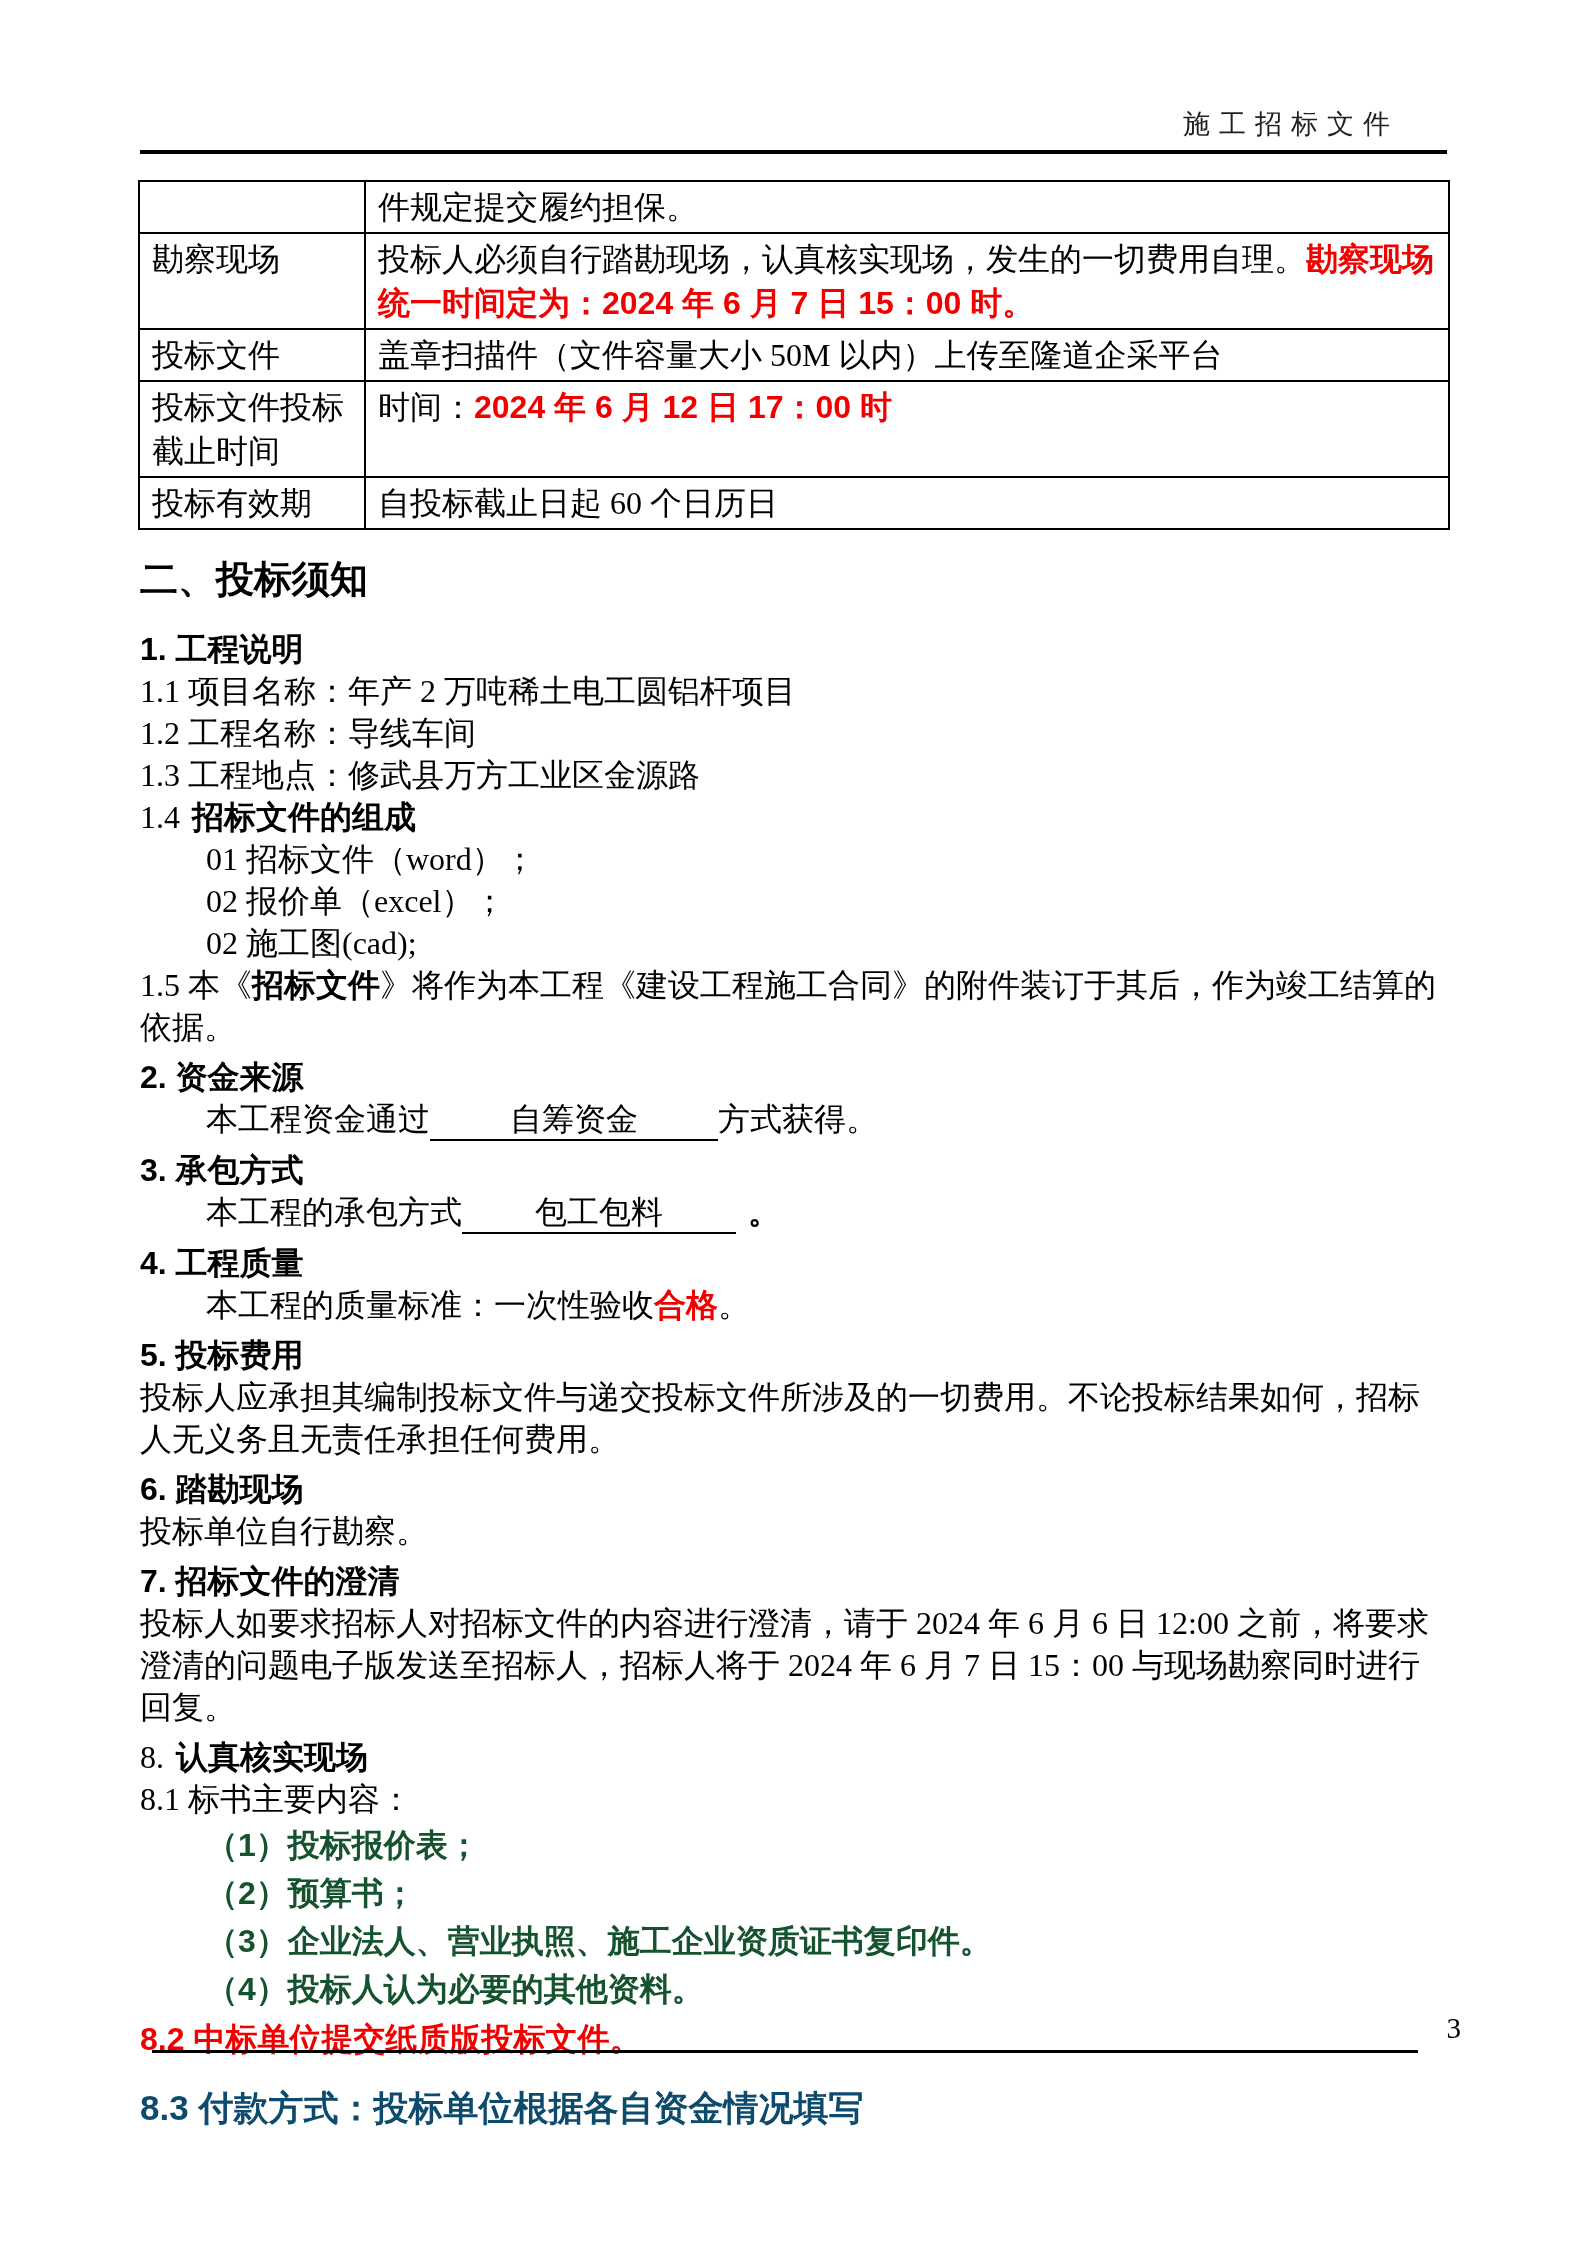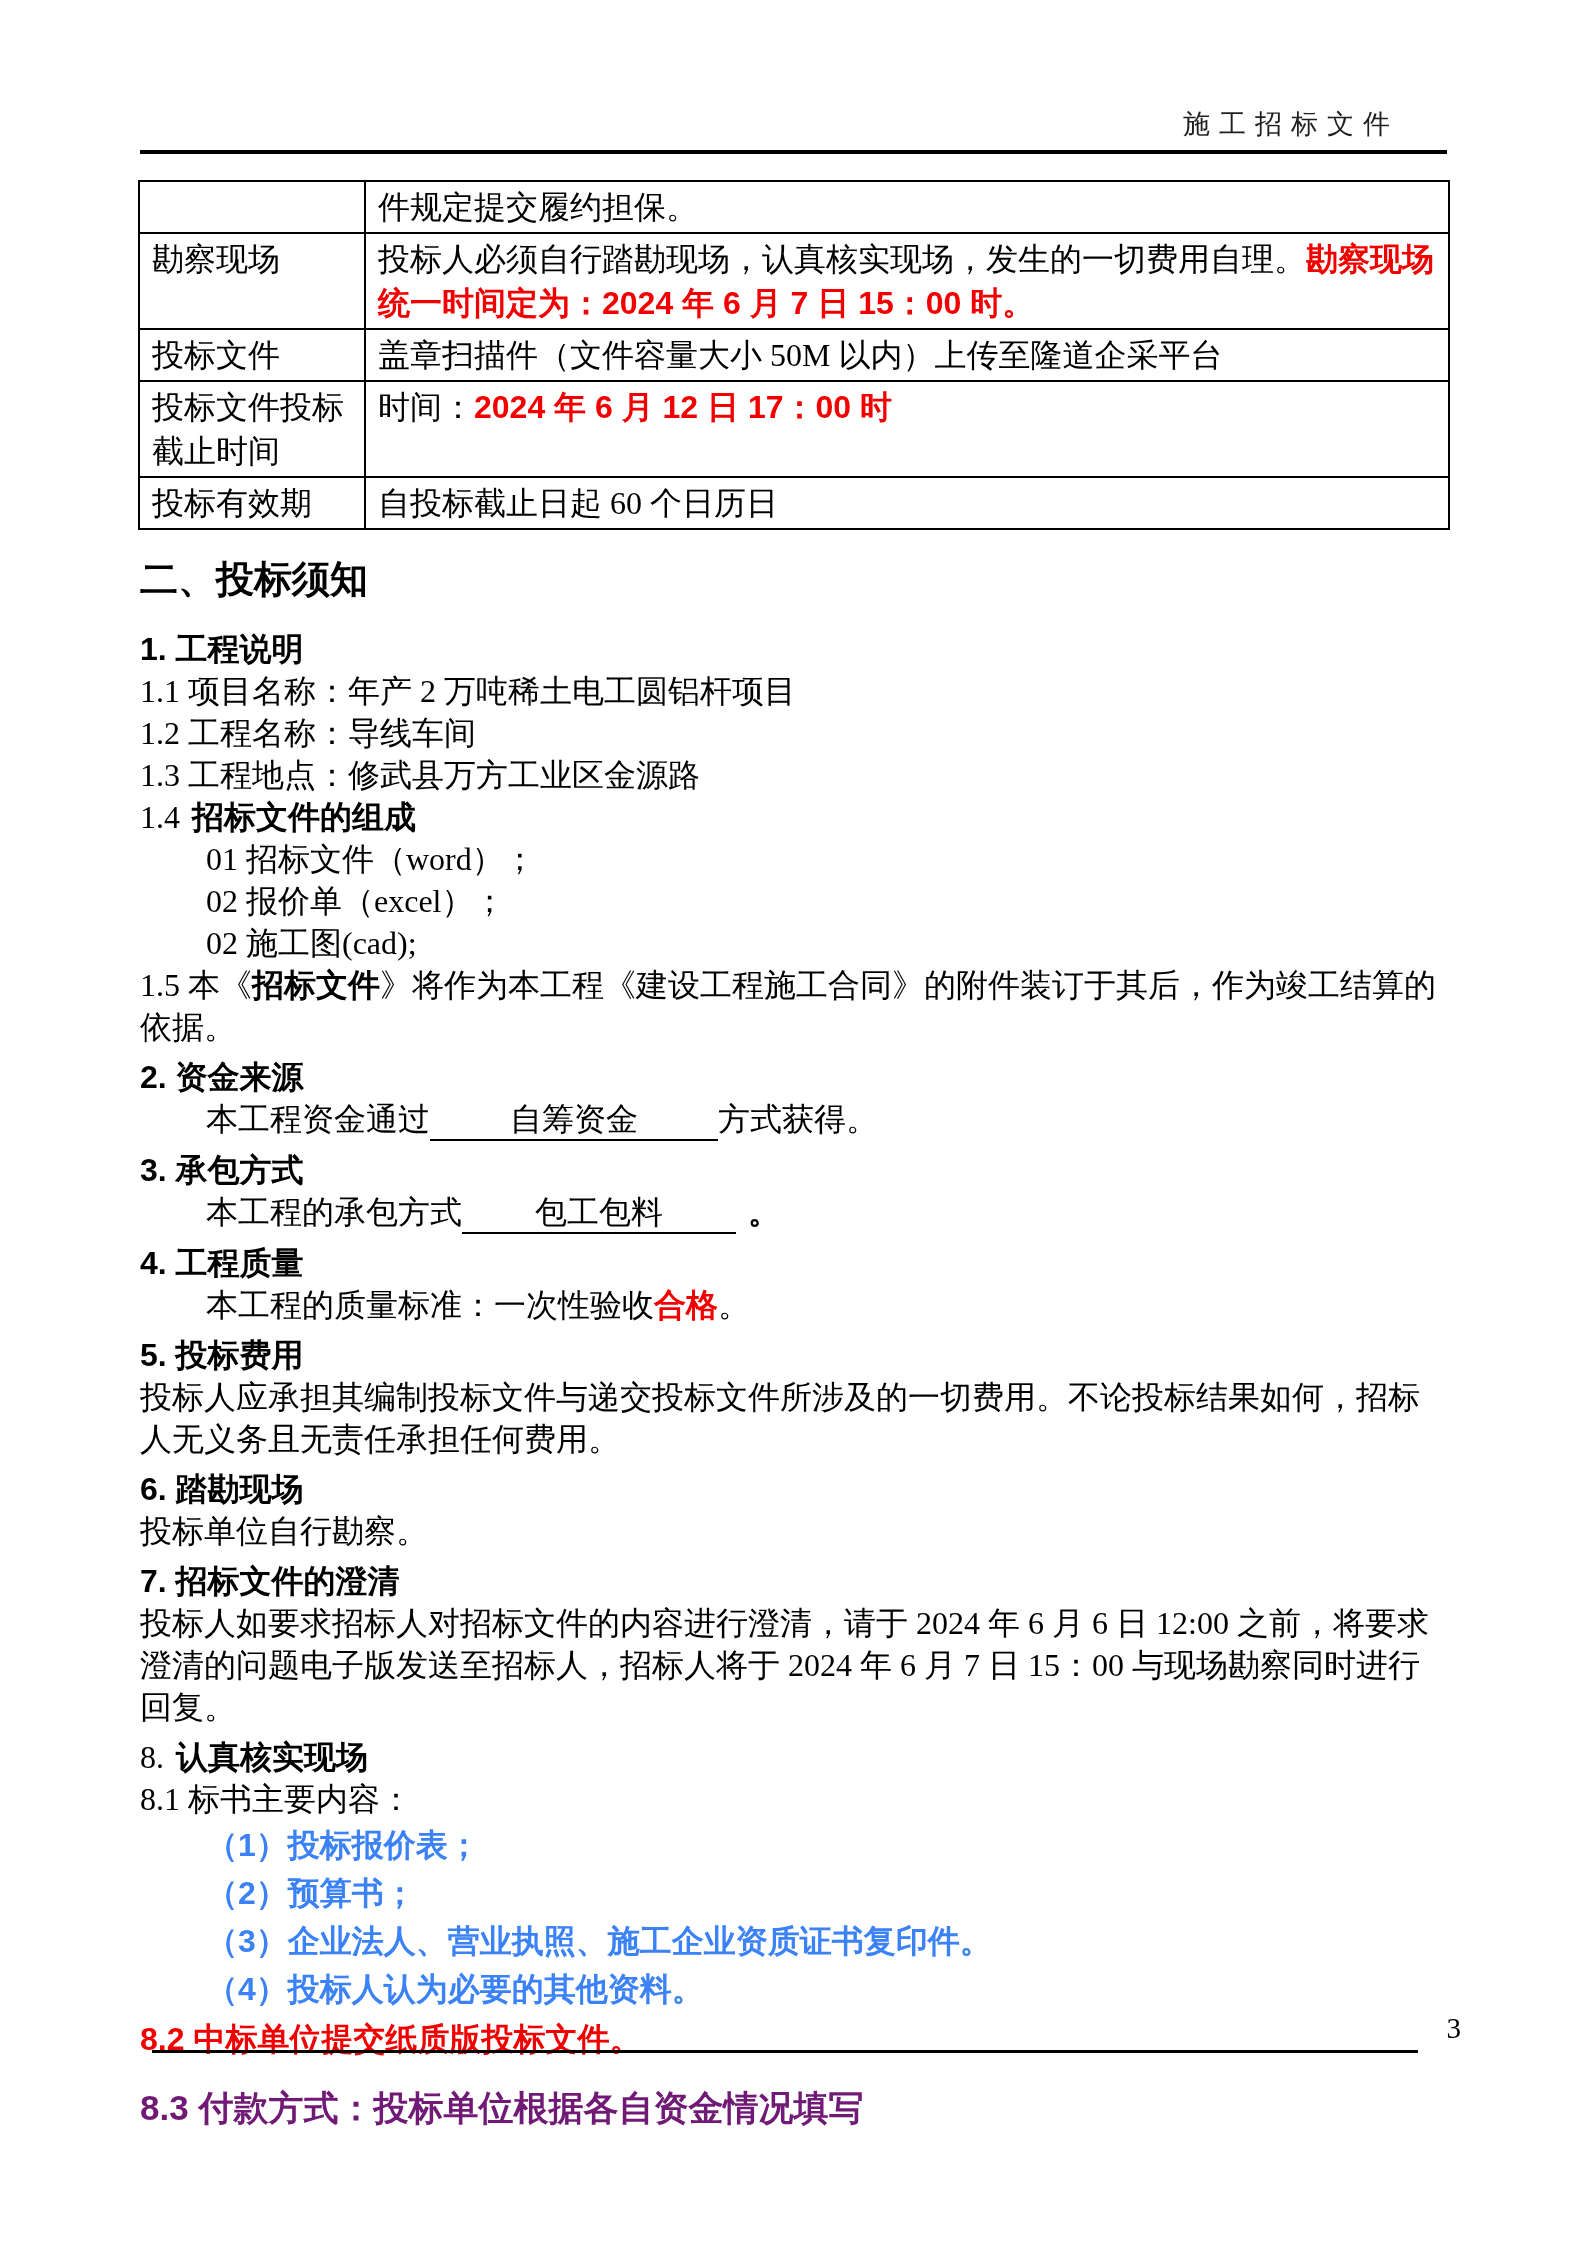--- a/index.html
+++ b/index.html
@@ -59,29 +59,29 @@
   .list-item{padding-left:66px;line-height:42px;}
   .blank{
     display:inline-block;border-bottom:2px solid #000;text-align:center;
     line-height:40px;
   }
   .blank.w1{width:288px;}
   .blank.w2{width:274px;}
   .bold-title{margin-left:12px;}
   .red-item{
     padding-left:66px;line-height:46px;margin:2px 0;
-    color:#3b82f6;font-family:"Liberation Sans","DejaVu Sans",sans-serif;font-weight:bold;
+    color:#14532d;font-family:"Liberation Sans","DejaVu Sans",sans-serif;font-weight:bold;
   }
   .p82{
     margin:4px 0 0 0;line-height:46px;
     color:#f20000;font-family:"Liberation Sans","DejaVu Sans",sans-serif;font-weight:bold;
   }
   .p83{
     margin:22px 0 0 0;font-size:35px;line-height:48px;
-    font-family:"Liberation Sans","DejaVu Sans",sans-serif;font-weight:bold;color:#701a75;
+    font-family:"Liberation Sans","DejaVu Sans",sans-serif;font-weight:bold;color:#0c4a6e;
   }
 
   
   .page-num{
     position:absolute;top:2012px;right:126px;font-size:29px;color:#000;
   }
   .footer-rule{
     position:absolute;top:2050px;left:152px;width:1266px;height:3px;background:#000;
   }
 </style>

